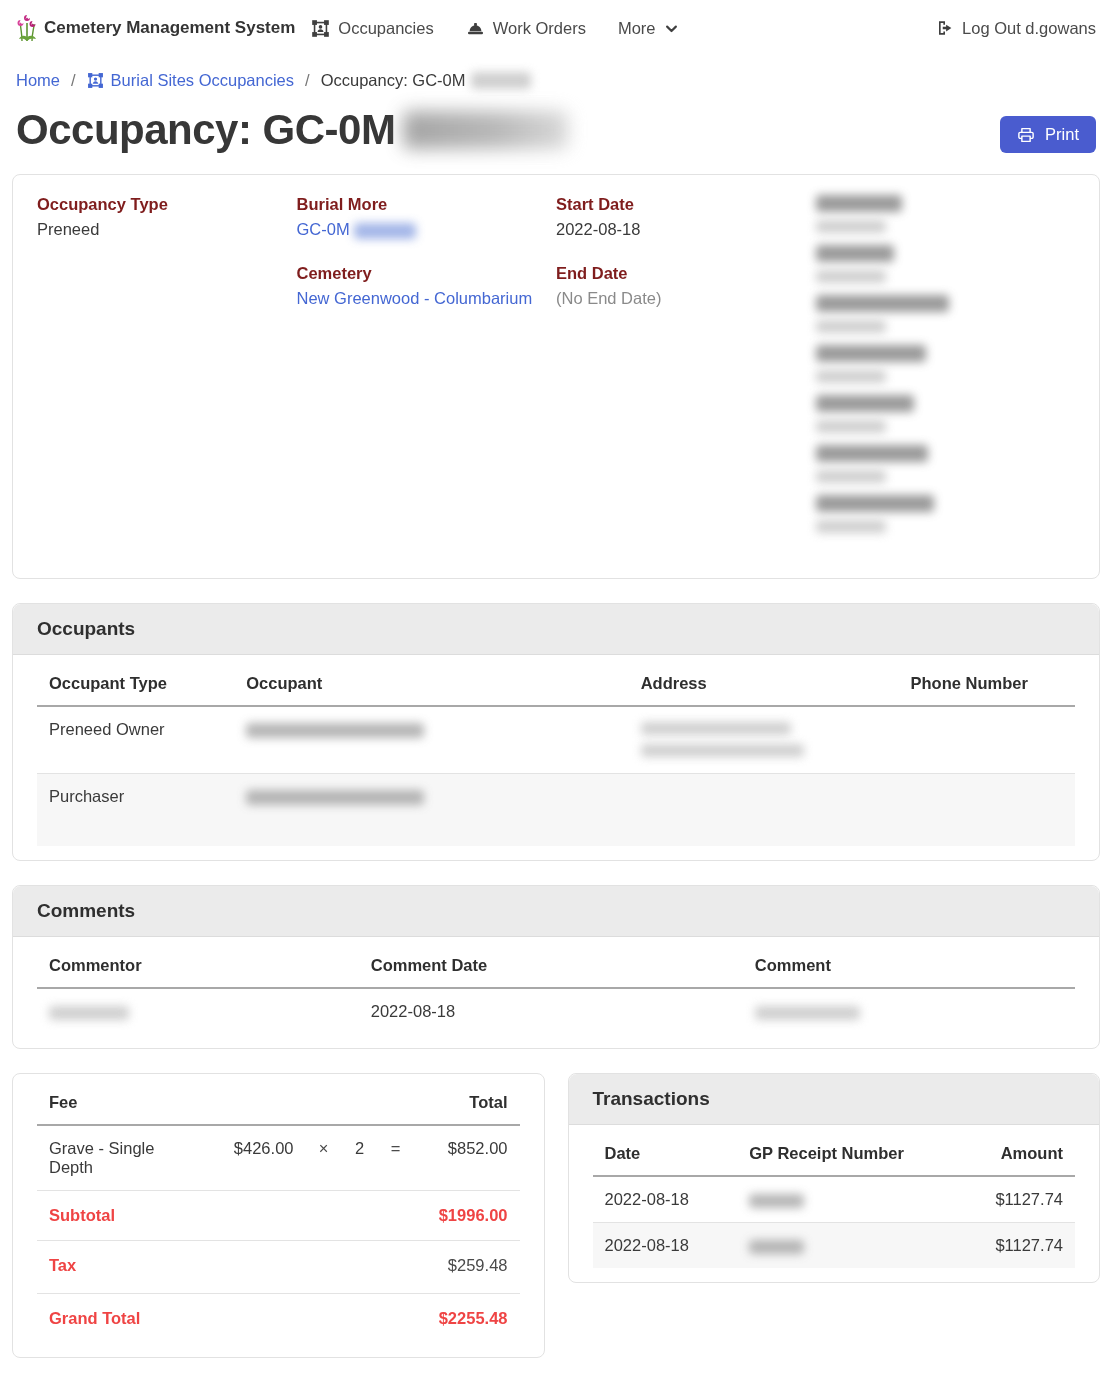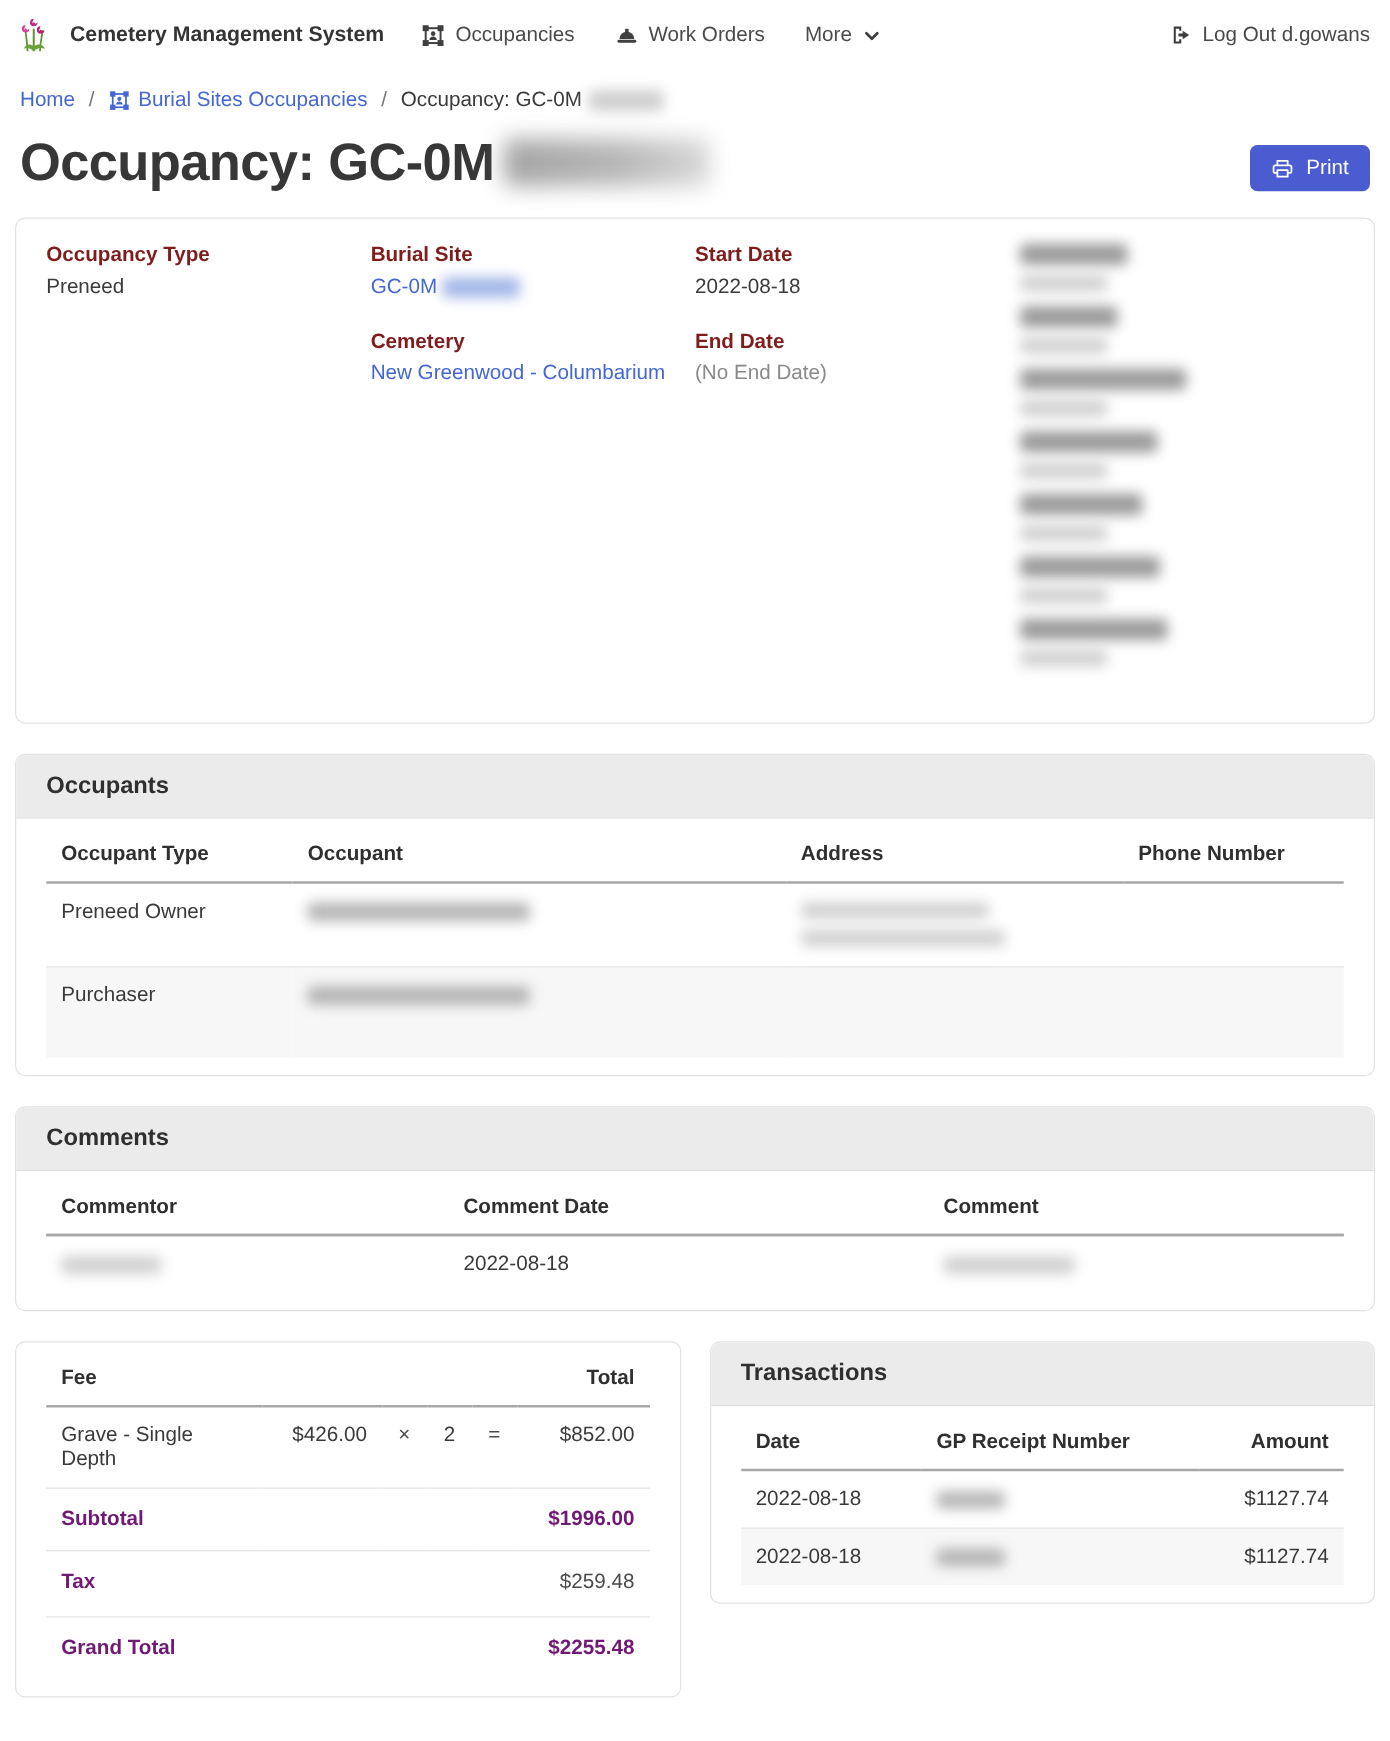--- a/index.html
+++ b/index.html
@@ -7,21 +7,21 @@
   body {
     width:1112px; height:1393px; overflow:hidden;
     background:#fff; color:#3a3a3a;
     font-family:"Liberation Sans", sans-serif;
     font-size:16.5px;
   }
   a { color:#4467d3; text-decoration:none; }
 
   
   .navbar { display:flex; align-items:center; height:56px; padding:0 16px; background:#fff; }
-  .brand { display:flex; align-items:center; gap:17px; margin-right:30px; cursor:pointer; }
+  .brand { display:flex; align-items:center; gap:5px; margin-right:16px; cursor:pointer; }
   .brand-text { font-weight:bold; font-size:17px; color:#343434; }
   .nav-links { display:flex; align-items:center; gap:32px; }
   .nav-link { display:flex; align-items:center; gap:8px; color:#4a4a4a; cursor:pointer;justify-content:center; }
   .spacer { flex:1; }
   .logout { display:flex; align-items:center; gap:8px; color:#4a4a4a; cursor:pointer; }
   .icon { display:inline-flex; align-items:center; justify-content:center; flex:0 0 auto; }
 
   
   .breadcrumb { display:flex; align-items:center; gap:11px; padding:15px 16px 12px; }
   .crumb { display:flex; align-items:center; gap:7px; }
@@ -65,21 +65,21 @@
   .rfield .val { background:#c7c7c7; opacity:.85; }
 
   
   table { width:100%; border-collapse:collapse; font-size:16.5px; color:#3a3a3a; }
   th { text-align:left; font-weight:bold; color:#2f2f2f; padding:15px 12px 12px;
        border-bottom:2px solid #a8a8a8; }
   td { padding:13px 12px; border-top:1px solid #e3e3e3; vertical-align:top; }
   tr:first-child td { border-top:none;margin-top:36px; }
   .striped { background:#f7f7f7; }
   .num { text-align:right; }
-  .b { font-weight:bold; color:#701a75; }
+  .b { font-weight:bold; color:#ef4444; }
 
   
   .bottom-row { display:flex; gap:23px; margin:0 12px; }
   .bottom-row .card { margin:0; flex:1; align-self:flex-start; }
   .fees-card { }
   .cell-x, .cell-eq { text-align:center; width:36px; color:#4a4a4a; }
   .cell-qty { text-align:center; width:36px; }
   .cell-price { text-align:right; width:96px; }
   .cell-total { text-align:right; width:106px; }
 </style>
@@ -195,21 +195,21 @@
 <div class="card details-card">
   <div>
     <div class="field">
       <div class="field-label">Occupancy Type</div>
       <div class="field-value">Preneed</div>
     </div>
   </div>
 
   <div>
     <div class="field">
-      <div class="field-label">Burial Site</div>
+      <div class="field-label">Burial More</div>
       <div class="field-value">
         <a href="#">
           <span>GC-0M</span>
           <span class="rd rd-blue" style="width:62px;height:16px;"></span>
         </a>
       </div>
     </div>
     <div class="field" style="margin-top:25px;">
       <div class="field-label">Cemetery</div>
       <div class="field-value">

